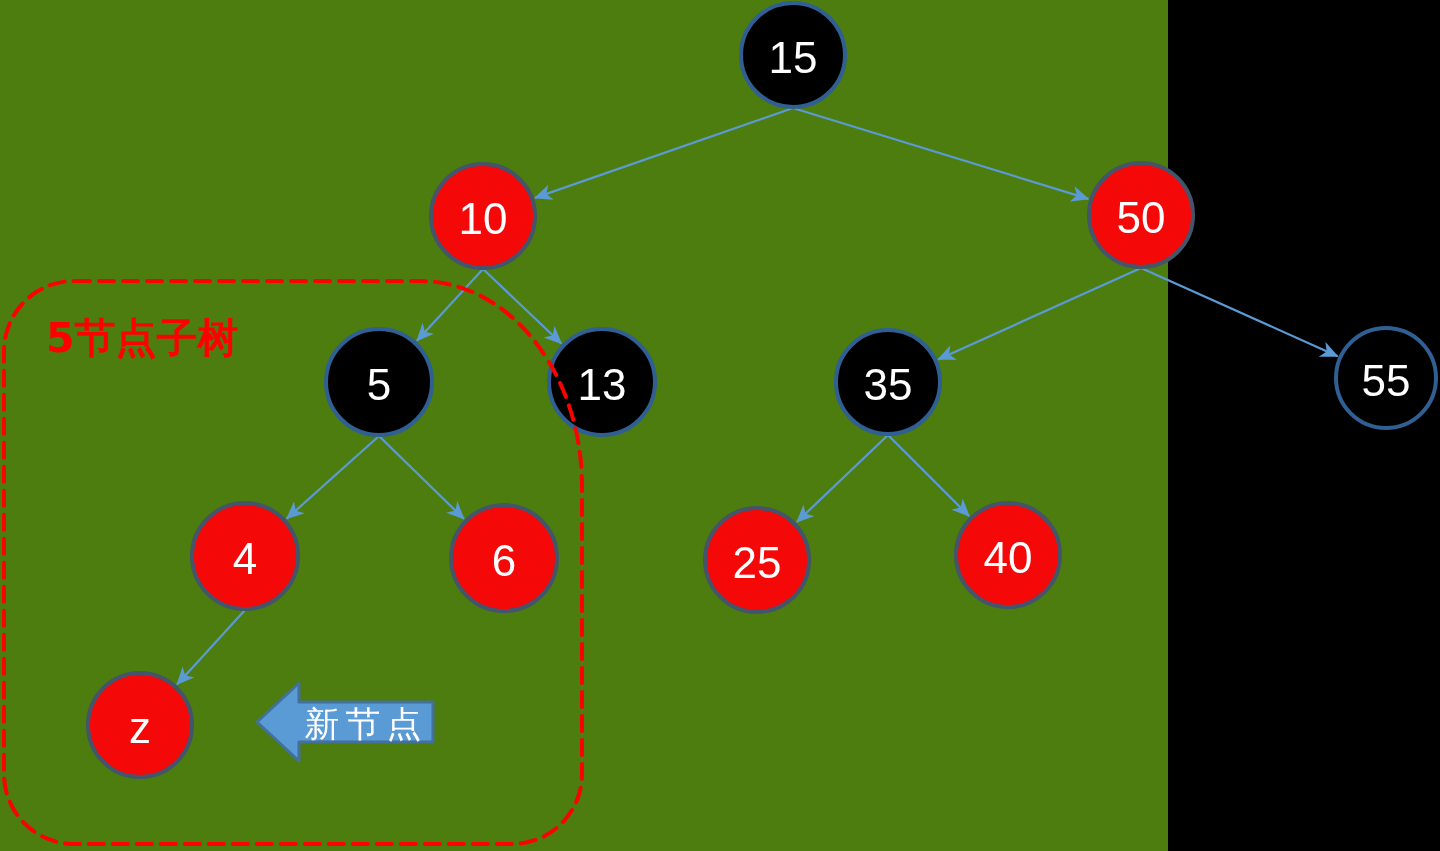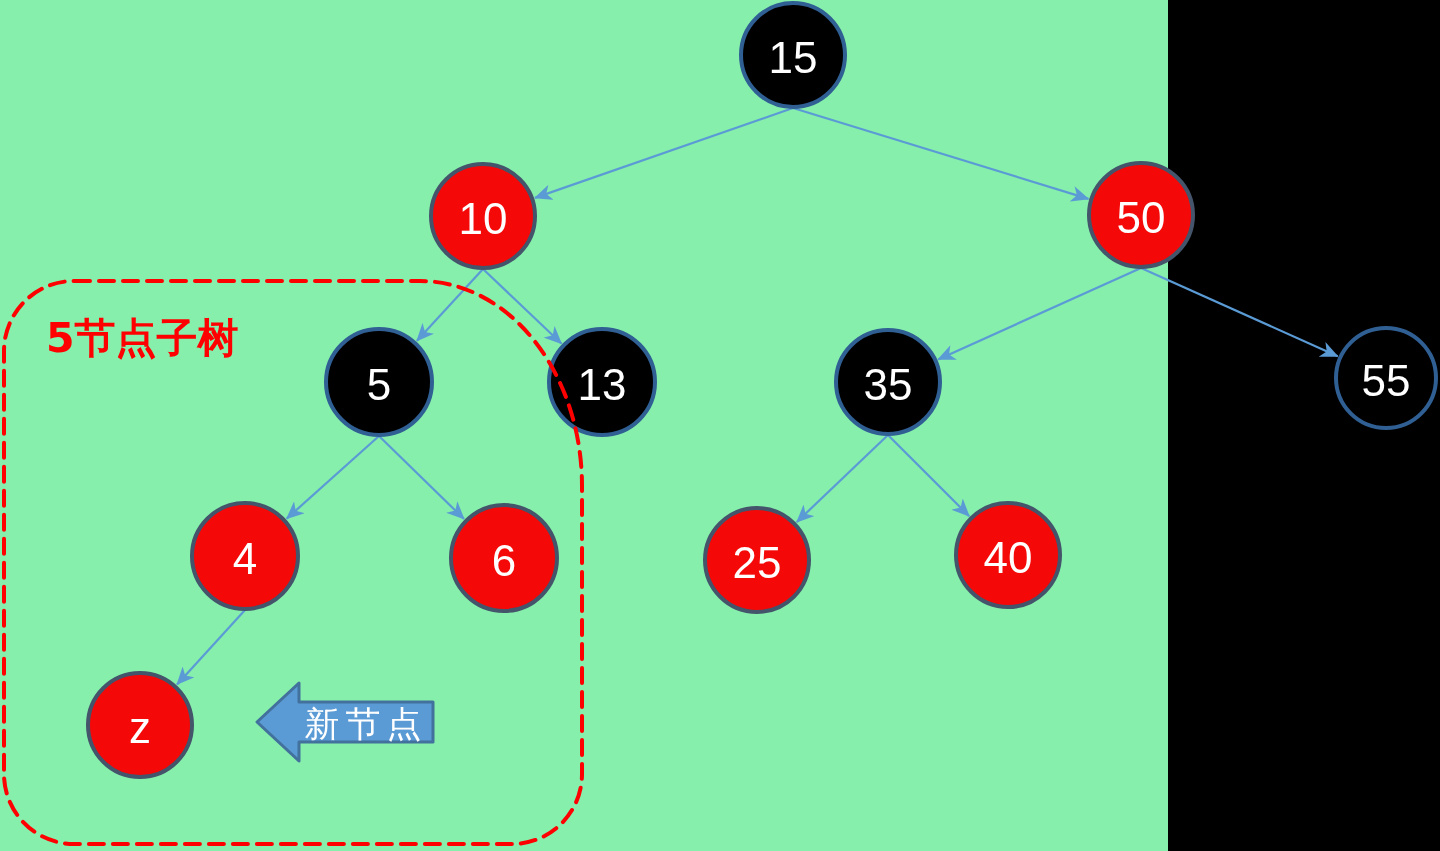--- a/index.html
+++ b/index.html
@@ -8,21 +8,21 @@
     background: #000000;
     width: 1440px;
     height: 851px;
     overflow: hidden;
     font-family: "Liberation Sans", sans-serif;
   }
   .stage {
     position: relative;
     width: 1168px;
     height: 851px;
-    background: #86efac;
+    background: #4d7c0f;
     text-decoration: underline;
   }
   svg { display: block; }
   text { user-select: none; }
 </style>
 </head>
 <body style="background: rgb(0, 0, 0);">
 
 <div class="stage">
   <svg width="1440" height="851" viewBox="0 0 1440 851" xmlns="http://www.w3.org/2000/svg">

